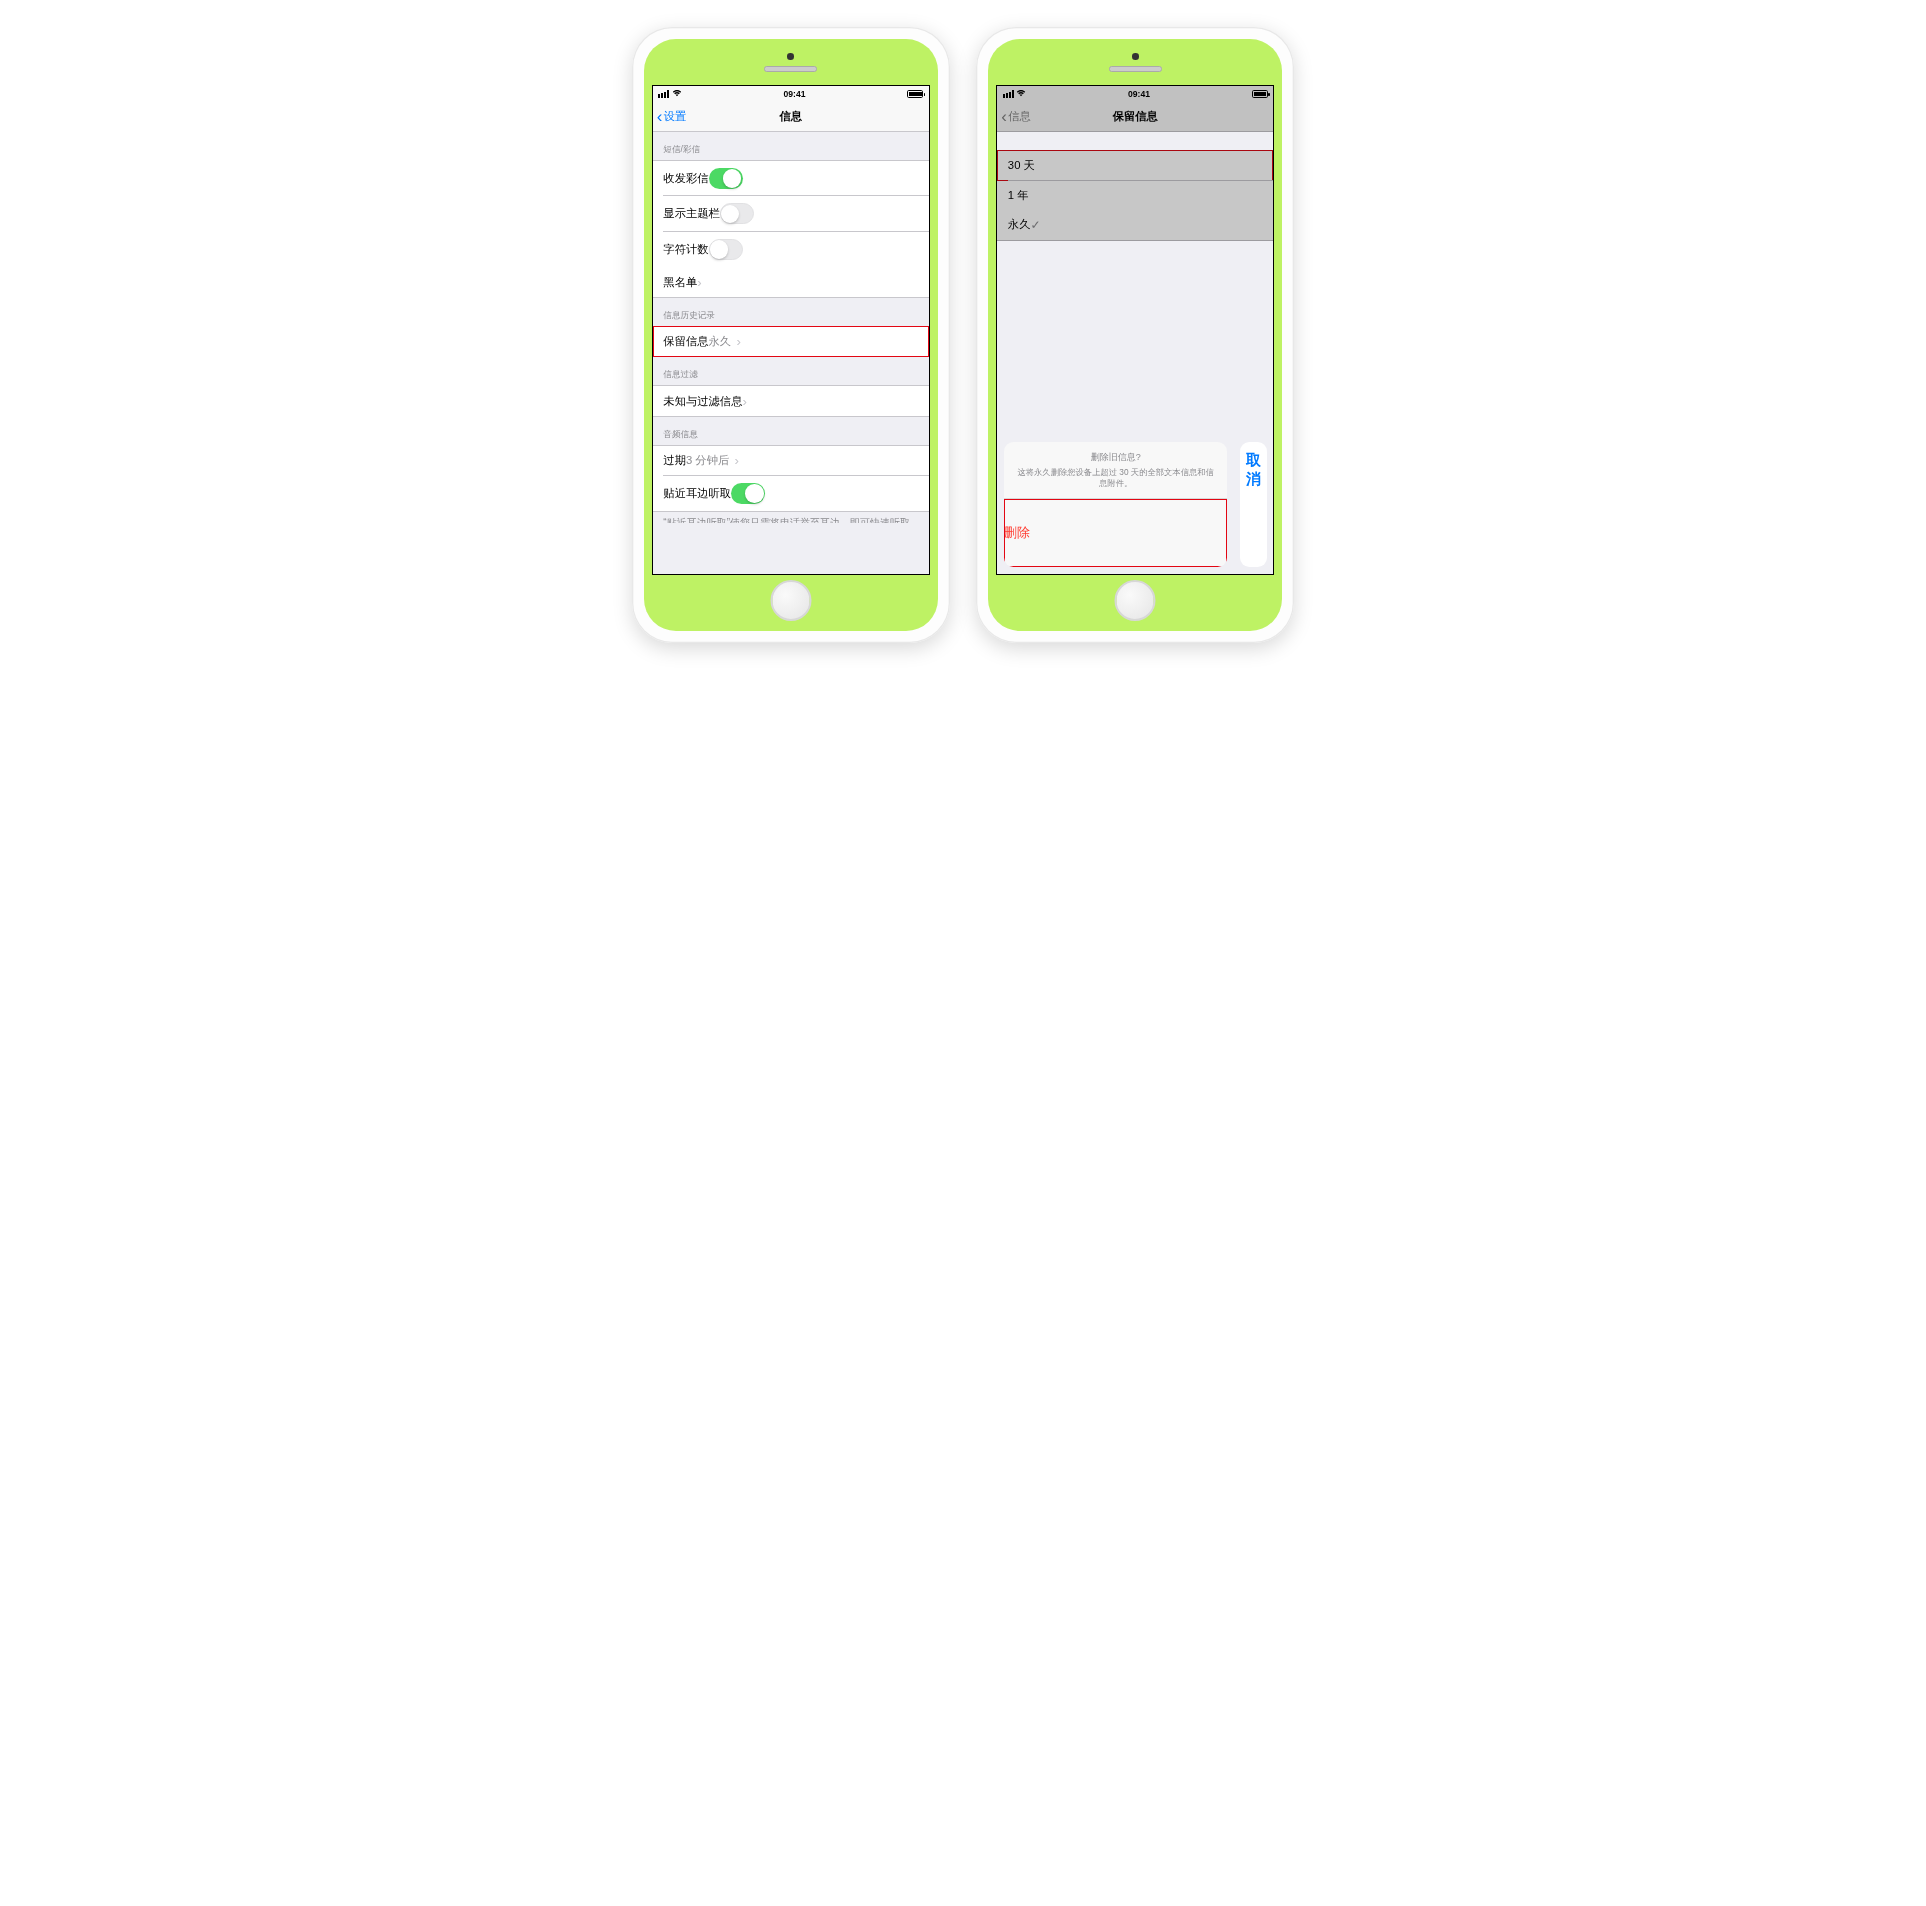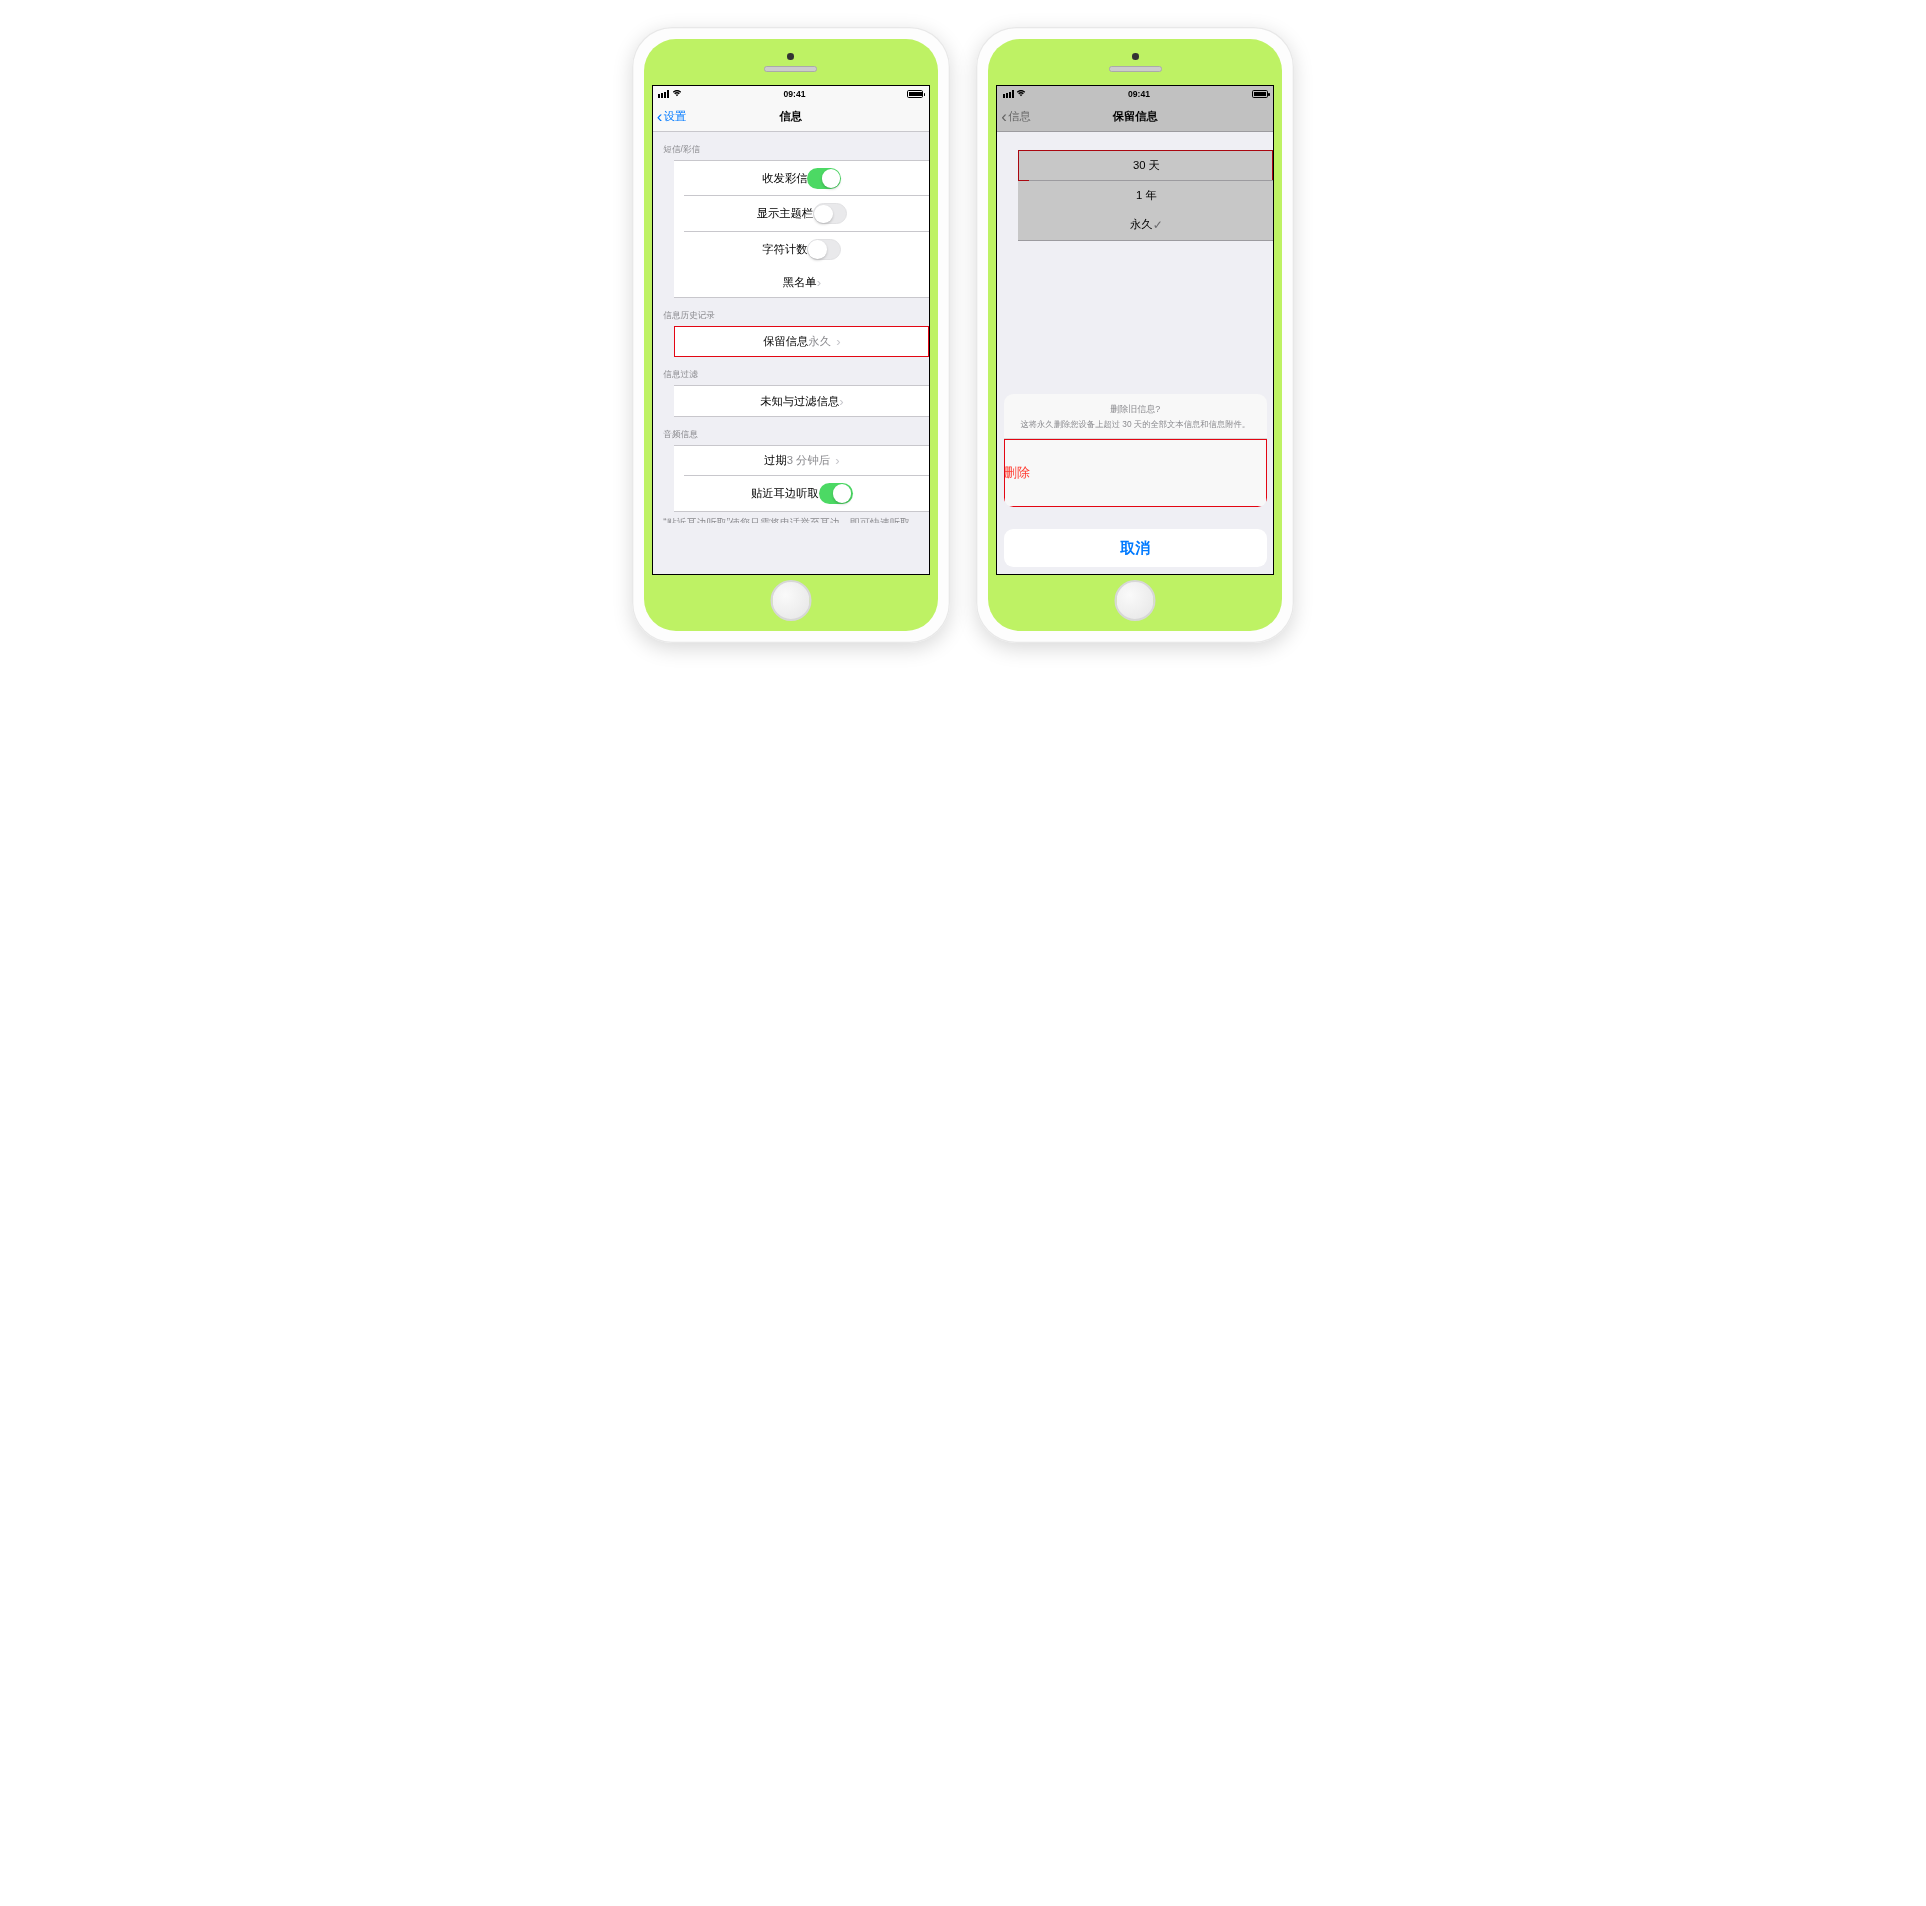--- a/index.html
+++ b/index.html
@@ -110,26 +110,25 @@
 .content { flex: 1; overflow: hidden; }
 .group-header {
   padding: 12px 10.6px 4px;
   font-size: 8.6px;
   color: #8a8a8e;
 }
 .cell {
   background: #fff;
   display: flex;
   align-items: center;
-  justify-content: center;
+  justify-content: flex-start;
   padding: 7.3px 9.3px 7.3px 10.6px;
   font-size: 11.3px;
   position: relative;
   min-height: 29px;
-  margin-left: 21px;
 }
 .cell + .cell::before,
 .cell.first::before, .cell.last::after { content: none; }
 .sep-top { border-top: 0.7px solid #c8c7cc; }
 .sep-bot { border-bottom: 0.7px solid #c8c7cc; }
 .inner-sep::after {
   content:"";
   position:absolute;
   left:10.6px; right:0; bottom:0;
   height:0.7px; background:#c8c7cc;
@@ -162,21 +161,21 @@
   overflow: hidden;
 }
 .screen.dimmed .nav-bar, .screen.dimmed .status-bar, .screen.dimmed .content {
   filter: brightness(0.78) grayscale(0.05);
 }
 .back-btn.dimmed { color: #808080; }
 .check { color: #8a8a8e; font-size: 12px; }
 .action-sheet {
   position: absolute;
   left: 6.6px; right: 6.6px; bottom: 6.6px;
-  display: flex; flex-direction: column; gap: 22px;
+  display: flex; flex-direction: row; gap: 13px;
   z-index: 10;
 }
 .sheet-group {
   background: rgba(248,248,248,0.97);
   border-radius: 9.3px;
   overflow: hidden;
 }
 .sheet-header {
   text-align: center;
   padding: 9.3px 13.2px 8px;

